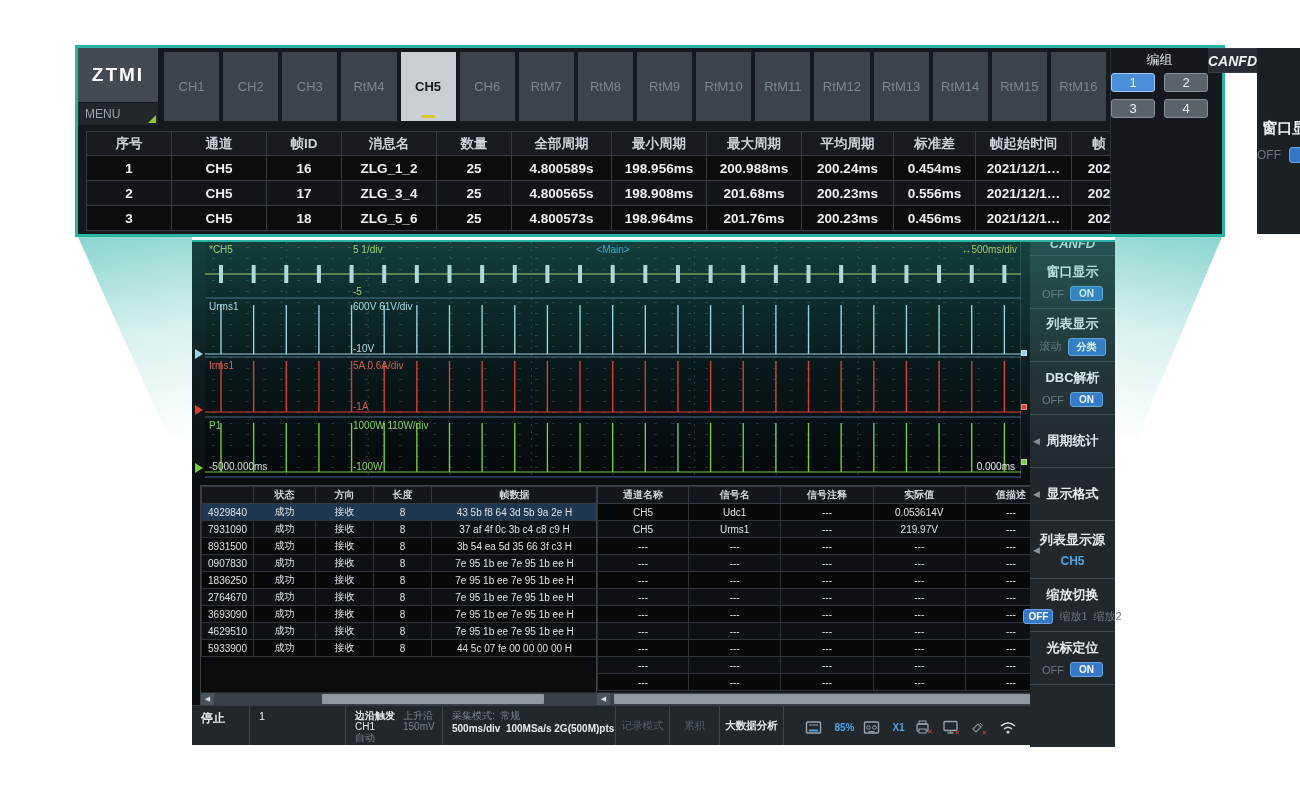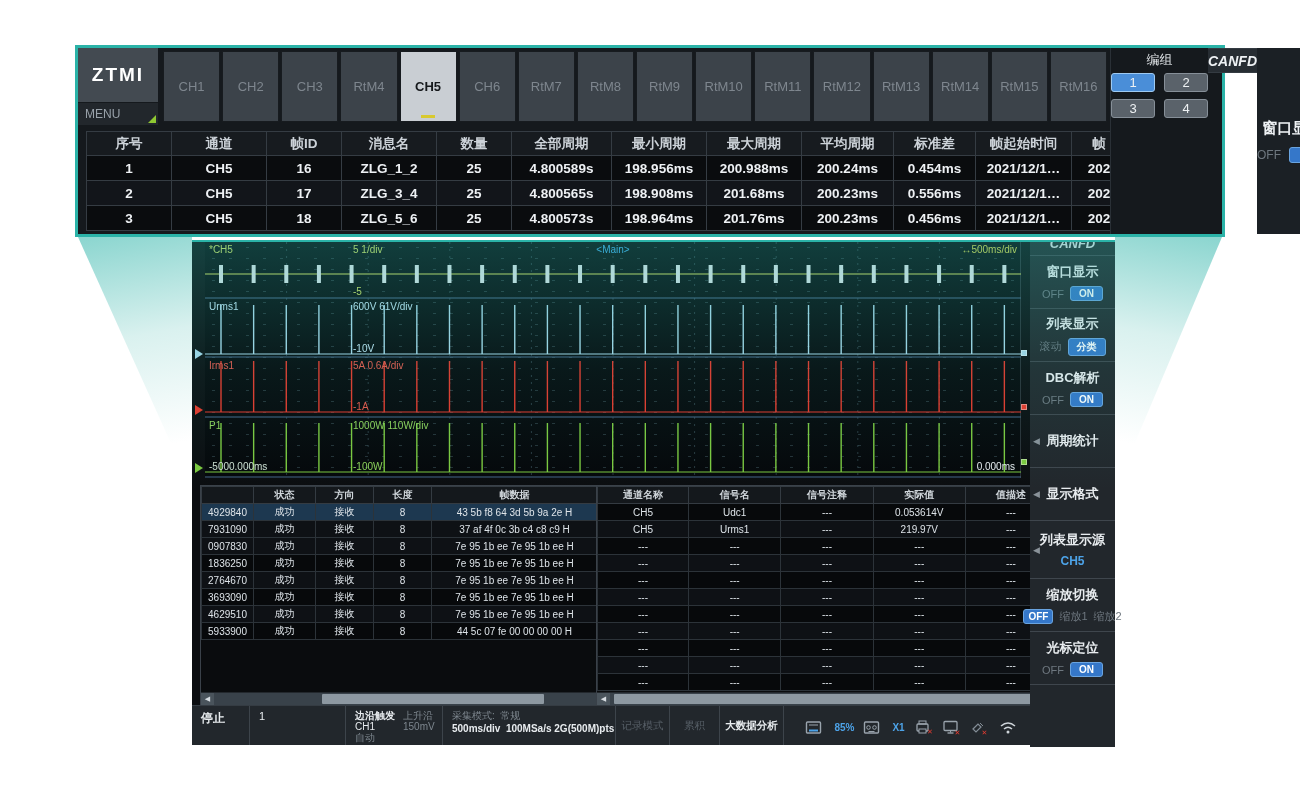--- a/index.html
+++ b/index.html
@@ -430,20 +430,27 @@
                 <td>8</td>
                 <td>43 5b f8 64 3d 5b 9a 2e H</td>
               </tr>
               <tr class="alt">
                 <td>7931090</td>
                 <td>成功</td>
                 <td>接收</td>
                 <td>8</td>
                 <td>37 af 4f 0c 3b c4 c8 c9 H</td>
               </tr>
+              <tr>
+                <td>8931500</td>
+                <td>成功</td>
+                <td>接收</td>
+                <td>8</td>
+                <td>3b 54 ea 5d 35 66 3f c3 H</td>
+              </tr>
               <tr class="alt">
                 <td>0907830</td>
                 <td>成功</td>
                 <td>接收</td>
                 <td>8</td>
                 <td>7e 95 1b ee 7e 95 1b ee H</td>
               </tr>
               <tr>
                 <td>1836250</td>
                 <td>成功</td>

